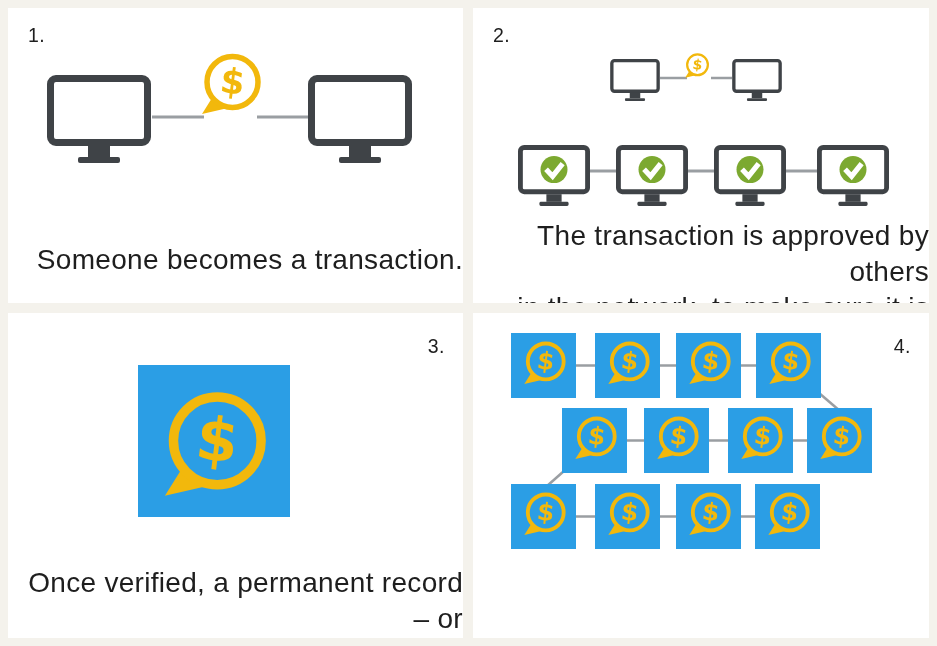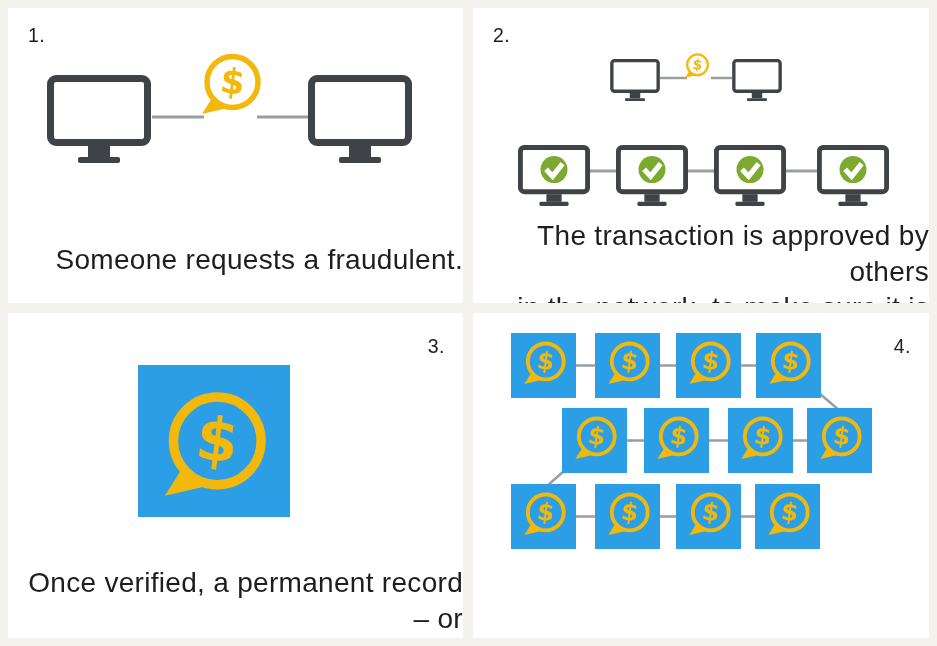--- a/index.html
+++ b/index.html
@@ -83,21 +83,21 @@
 
   <section class="panel">
     <div class="panel-number num-tl">1.</div>
     <svg class="illus" style="left:0;top:45px" width="455" height="130">
       <line x1="144" y1="64" x2="196" y2="64" stroke="var(--link)" stroke-width="3"></line>
       <line x1="249" y1="64" x2="301" y2="64" stroke="var(--link)" stroke-width="3"></line>
       <use href="#sym-monitor" x="39" y="22" width="104" height="88"></use>
       <use href="#sym-monitor" x="300" y="22" width="104" height="88"></use>
       <use href="#sym-bubble" x="190" y="0" width="64" height="64" style="color:var(--gold)"></use>
     </svg>
-    <div class="caption" style="top:234px">Someone requests a fraudulent.</div>
+    <div class="caption" style="top:234px">Someone becomes a transaction.</div>
   </section>
 
   <section class="panel">
     <div class="panel-number num-tl">2.</div>
     <svg class="illus" style="left:0;top:0" width="456" height="210">
 
       <line x1="187" y1="70" x2="214" y2="70" stroke="var(--link)" stroke-width="2.5"></line>
       <line x1="238" y1="70" x2="259" y2="70" stroke="var(--link)" stroke-width="2.5"></line>
       <use href="#sym-monitor" x="137" y="51" width="50" height="42"></use>
       <use href="#sym-monitor" x="259" y="51" width="50" height="42"></use>

